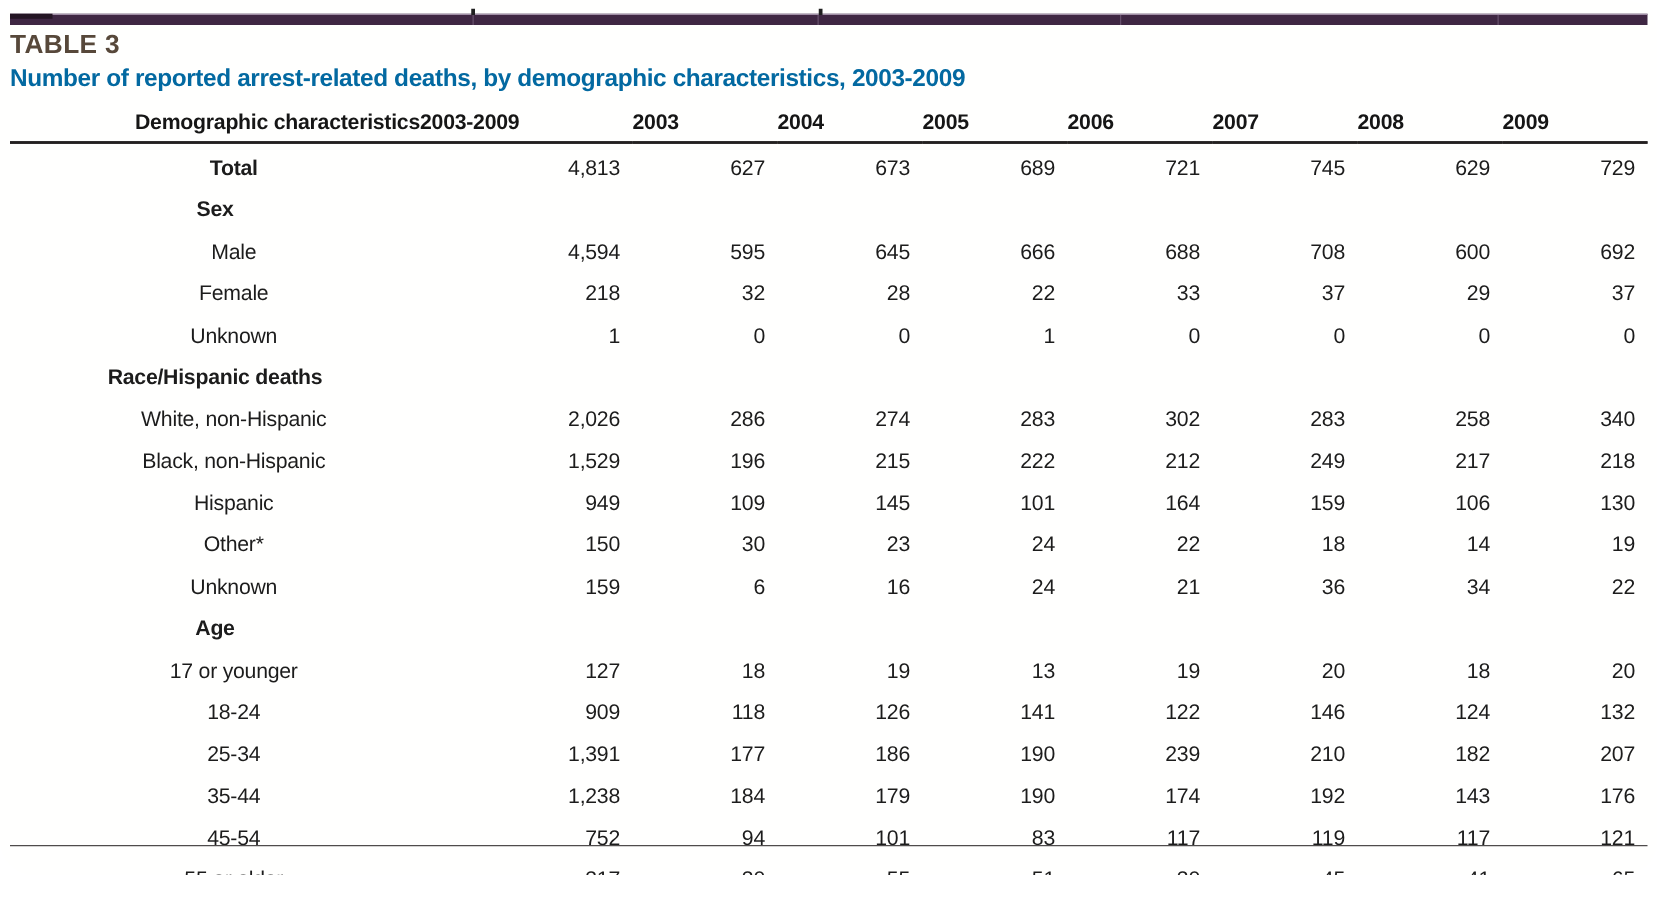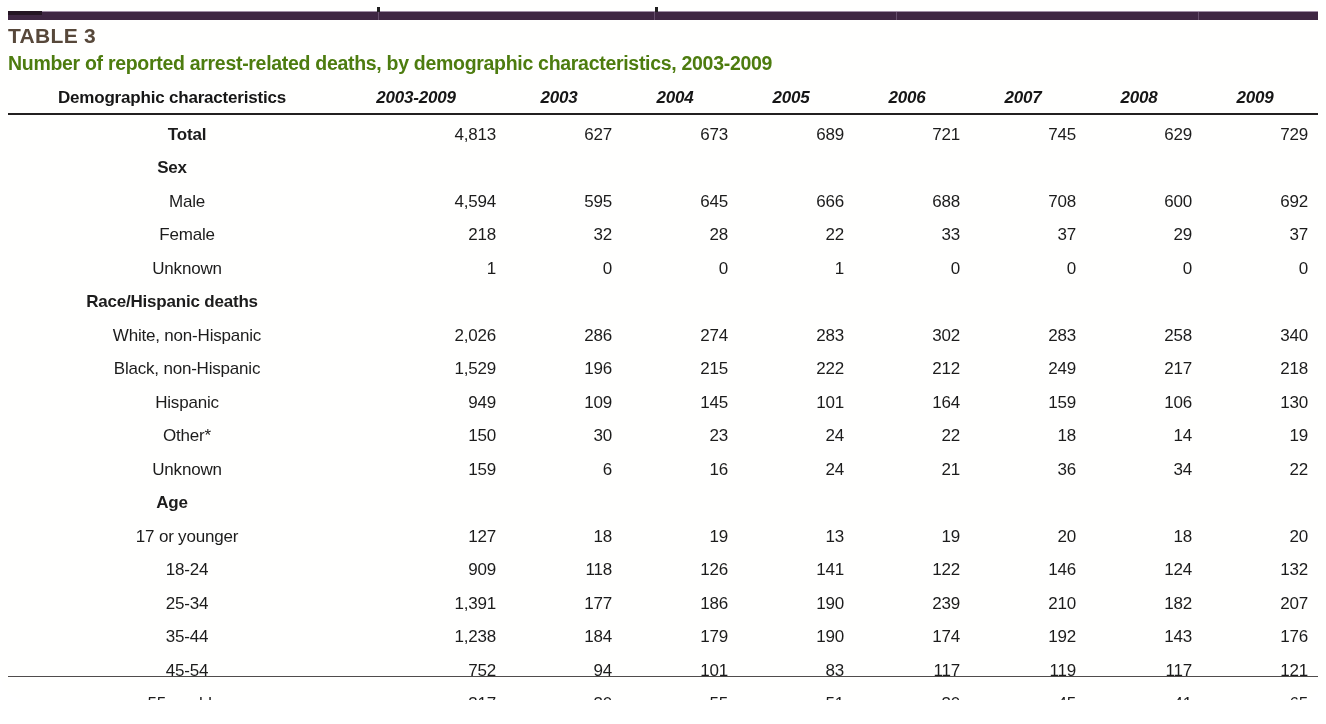--- a/index.html
+++ b/index.html
@@ -22,36 +22,36 @@
   .top-bar .divider { position:absolute; top:0; bottom:0; width:1px; background:#6d5773; opacity:.85; }
   .top-bar .tick { position:absolute; top:-5px; width:3px; height:5px; background:#202020; }
 
   .table-label {
     position:absolute; left:8px; top:24px;
     font-size:21px; font-weight:bold; letter-spacing:.3px;
     color:var(--label-color, #57483a);
   }
   .table-title {
     position:absolute; left:8px; top:52px;
-    font-size:19.5px; font-weight:bold; color:#4d7c0f;
+    font-size:19.5px; font-weight:bold; color:#0369a1;
     letter-spacing:-.3px; white-space:nowrap;
   }
 
   table.data-table {
     position:absolute; left:8px; top:88px; width:1310px;
     border-collapse:collapse; table-layout:fixed;
     font-size:17px; letter-spacing:-.2px;
   }
   thead th {
     vertical-align:bottom; padding:0 0 5px 0;
     border-bottom:2px solid var(--rule, #232020);
     font-size:17px; font-weight:bold; color:#161616;
   }
-  th.th-label { text-align:center; }
-  th.th-num { text-align:center; padding-right:10px;font-style:italic; }
+  th.th-label { text-align:right; }
+  th.th-num { text-align:left; padding-right:10px; }
   tbody td { height:29.5px; vertical-align:bottom; padding:0 0 4px 0; white-space:nowrap; }
   td.td-label { text-align:center;margin-top:24px; }
   td.td-num { text-align:right; padding-right:10px; }
   tr.total td.td-label, tr.data td.td-label { padding-left:30px; }
   tr.total td.td-label { font-weight:bold; }
   tr.section td.td-label { font-weight:bold; padding-left:0; }
 
   .footnote-top-rule { position:absolute; left:8px; right:8px; top:676px; height:1px; background:#4f4c4c; }
   .footnote {
     position:absolute; left:8px; top:681px;

